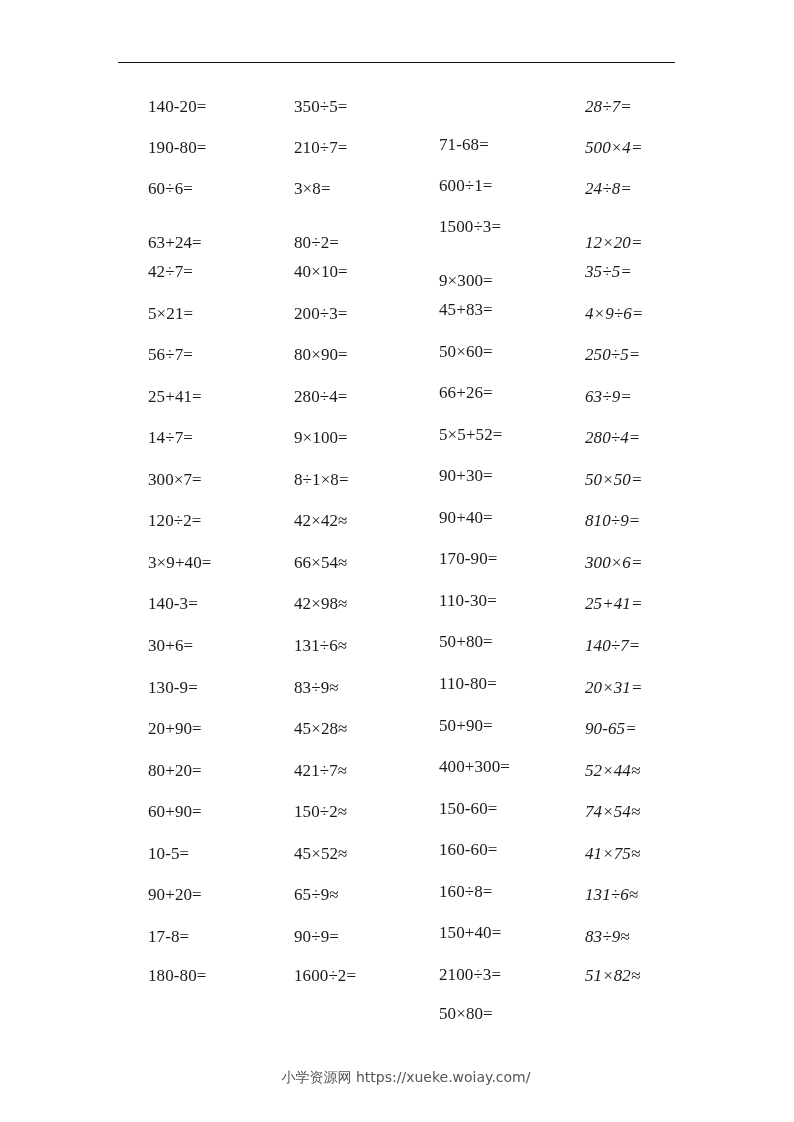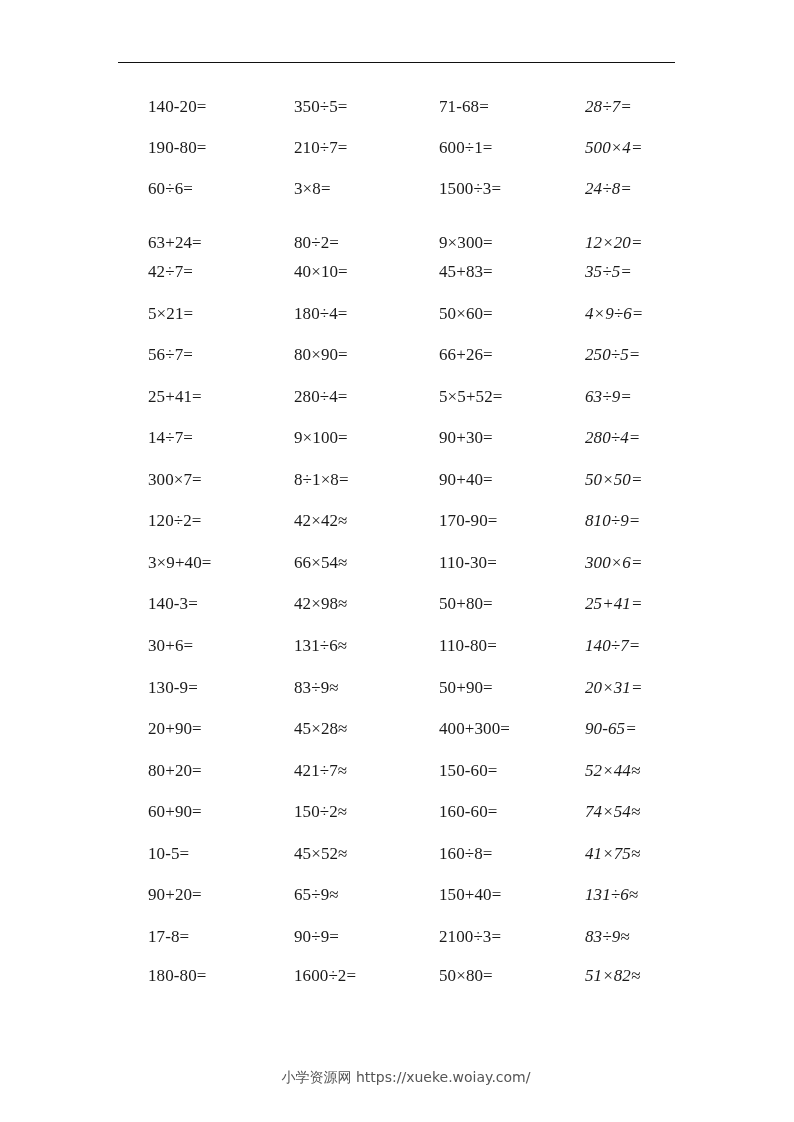--- a/index.html
+++ b/index.html
@@ -38,21 +38,21 @@
     .cell {
       position: absolute;
       top: 0;
       font-size: 17px;
       line-height: 24px;
       white-space: nowrap;
       letter-spacing: 0.1px;
     }
     .c0 { left: 148px; }
     .c1 { left: 294px; text-align: right; }
-    .c2 { left: 439px; }
+    .c2 { left: 439px; margin-top: 38px; }
     .c3 { left: 585px; font-style: italic; }
     .footer {
       position: absolute;
       left: 0;
       width: 794px;
       top: 1069px;
       text-align: center;
       font-family: "DejaVu Sans", "Liberation Sans", sans-serif;
       font-size: 14px;
       color: #555555;
@@ -90,21 +90,21 @@
     <span class="cell c3">12×20=</span>
   </div>
   <div class="row" style="top:260px">
     <span class="cell c0">42÷7=</span>
     <span class="cell c1">40×10=</span>
     <span class="cell c2">45+83=</span>
     <span class="cell c3">35÷5=</span>
   </div>
   <div class="row" style="top:302px">
     <span class="cell c0">5×21=</span>
-    <span class="cell c1">180÷4=</span>
+    <span class="cell c1">200÷3=</span>
     <span class="cell c2">50×60=</span>
     <span class="cell c3">4×9÷6=</span>
   </div>
   <div class="row" style="top:343px">
     <span class="cell c0">56÷7=</span>
     <span class="cell c1">80×90=</span>
     <span class="cell c2">66+26=</span>
     <span class="cell c3">250÷5=</span>
   </div>
   <div class="row" style="top:385px">

